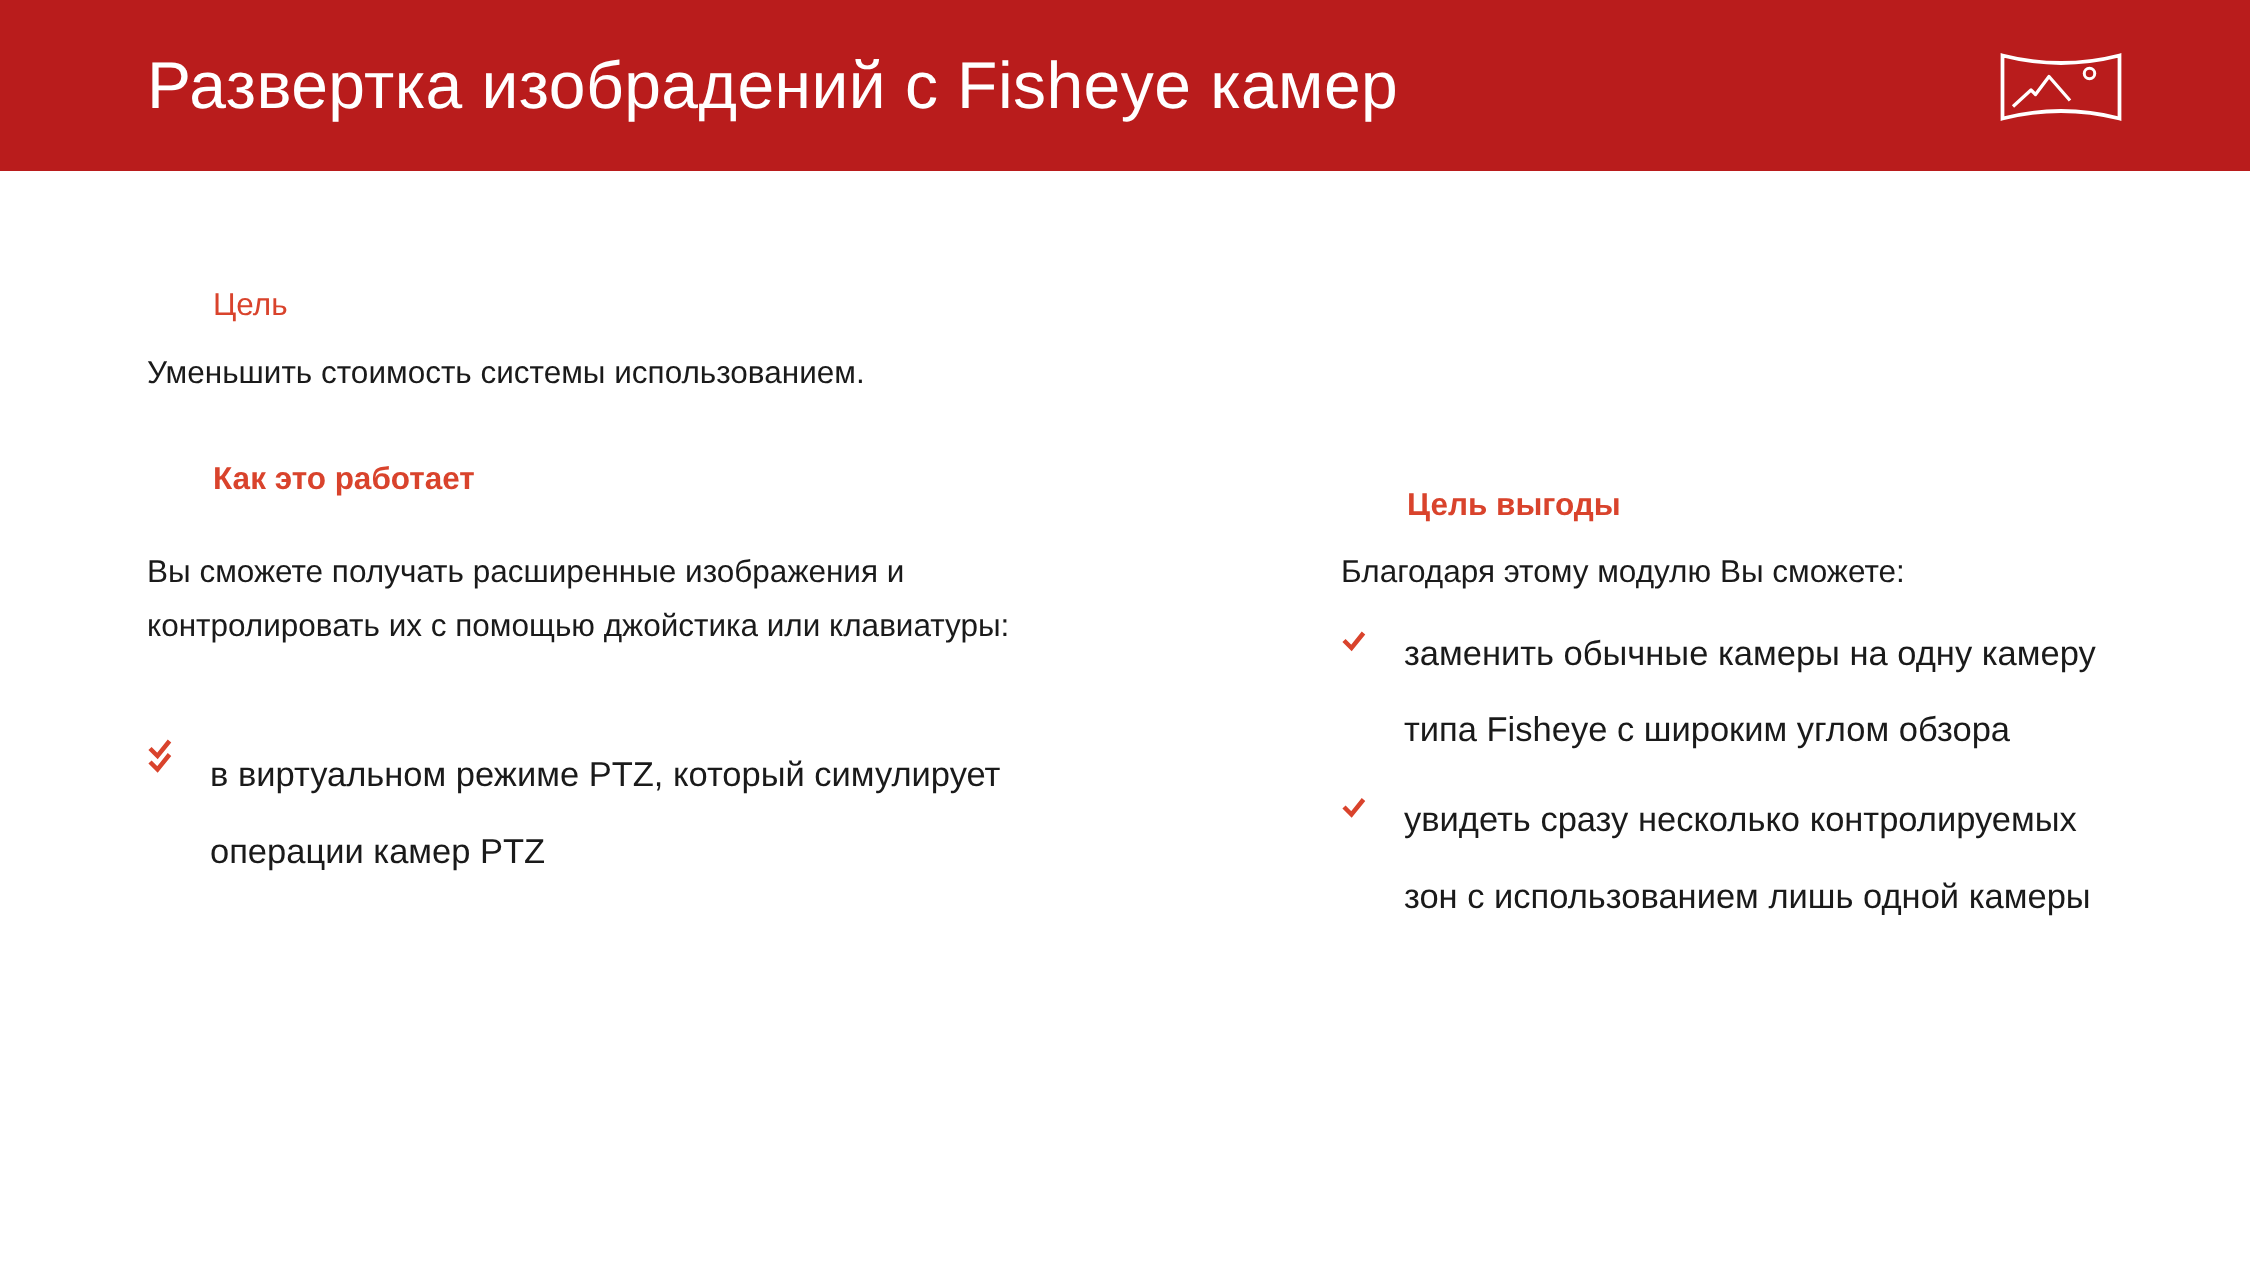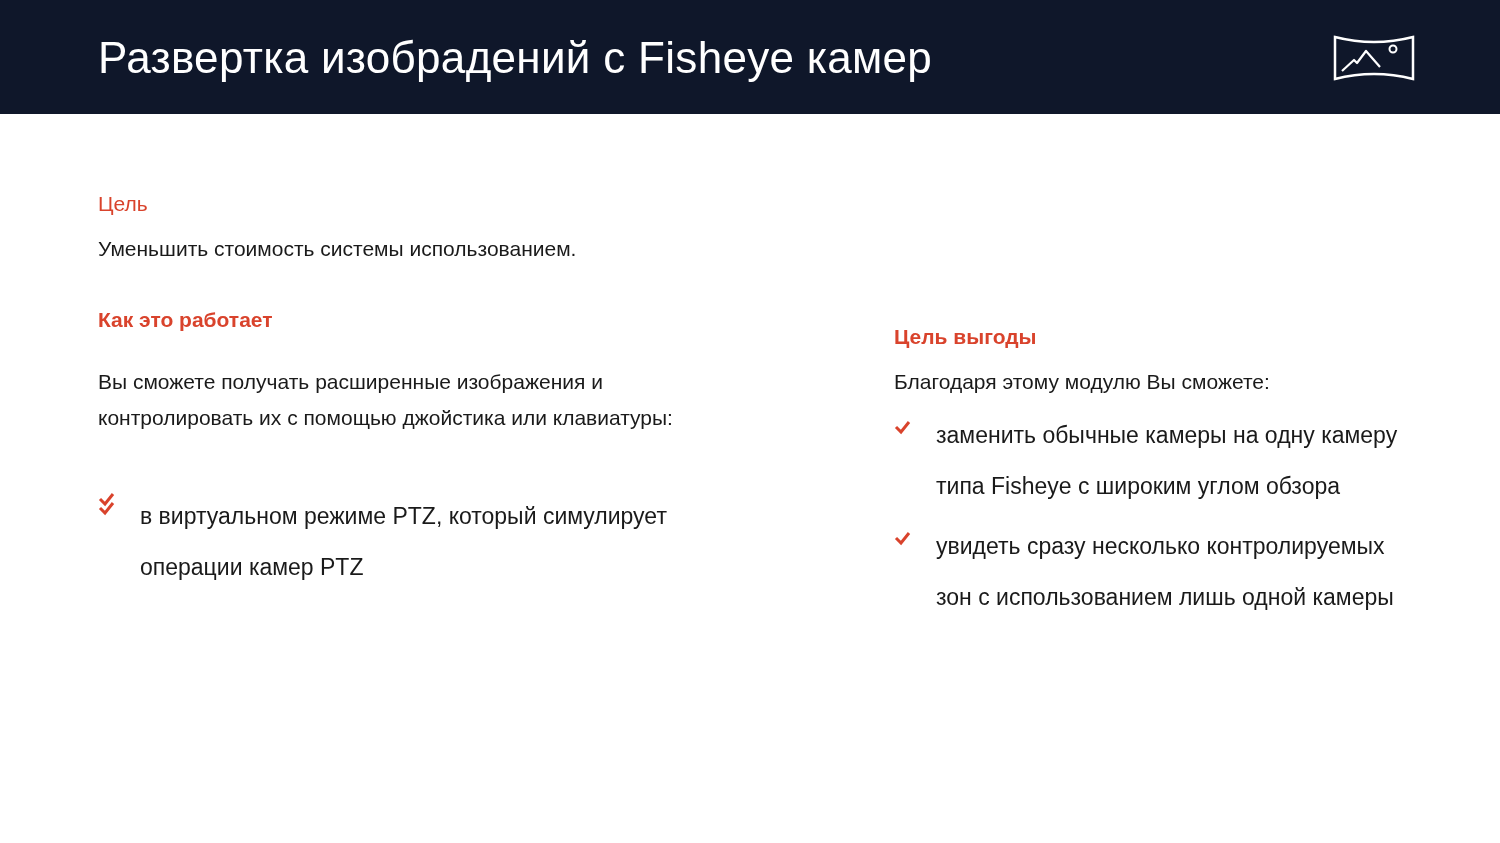--- a/index.html
+++ b/index.html
@@ -1,21 +1,21 @@
 <!DOCTYPE html>
 <html><head>
 <meta charset="utf-8">
 <style>
   html, body { margin:0; padding:0; }
   body { width:1500px; height:843px; background:#ffffff; position:relative; overflow:hidden;
          font-family:"Liberation Sans", "DejaVu Sans", sans-serif; color:#1a1a1a; }
-  .header { position:absolute; left:0; top:0; width:1500px; height:114px; background:#0f172a; }
+  .header { position:absolute; left:0; top:0; width:1500px; height:114px; background:#b91c1c; }
   .title { position:absolute; left:98px; top:30px; font-size:44px; color:#ffffff; letter-spacing:0.3px; line-height:56px; white-space:nowrap; }
   .logo { position:absolute; left:1332px; top:33px; width:84px; height:50px; }
-  .label-red { color:#d9432c; font-size:21px; position:absolute; line-height:28px; white-space:nowrap; }
+  .label-red { color:#d9432c; font-size:21px; position:absolute; line-height:28px; white-space:nowrap;margin-left:44px; }
   .label-bold { font-weight:bold; }
   .text { position:absolute; font-size:21px; line-height:36px; color:#1a1a1a; }
   .list { position:absolute; margin:0; padding:0; list-style:none; }
   .list li { position:relative; padding-left:42px; font-size:23px; line-height:51px; margin-bottom:9px; }
   .check { position:absolute; left:0; top:0; width:18px; height:36px; }
 </style>
 </head>
 <body>
 
 <div class="header">

